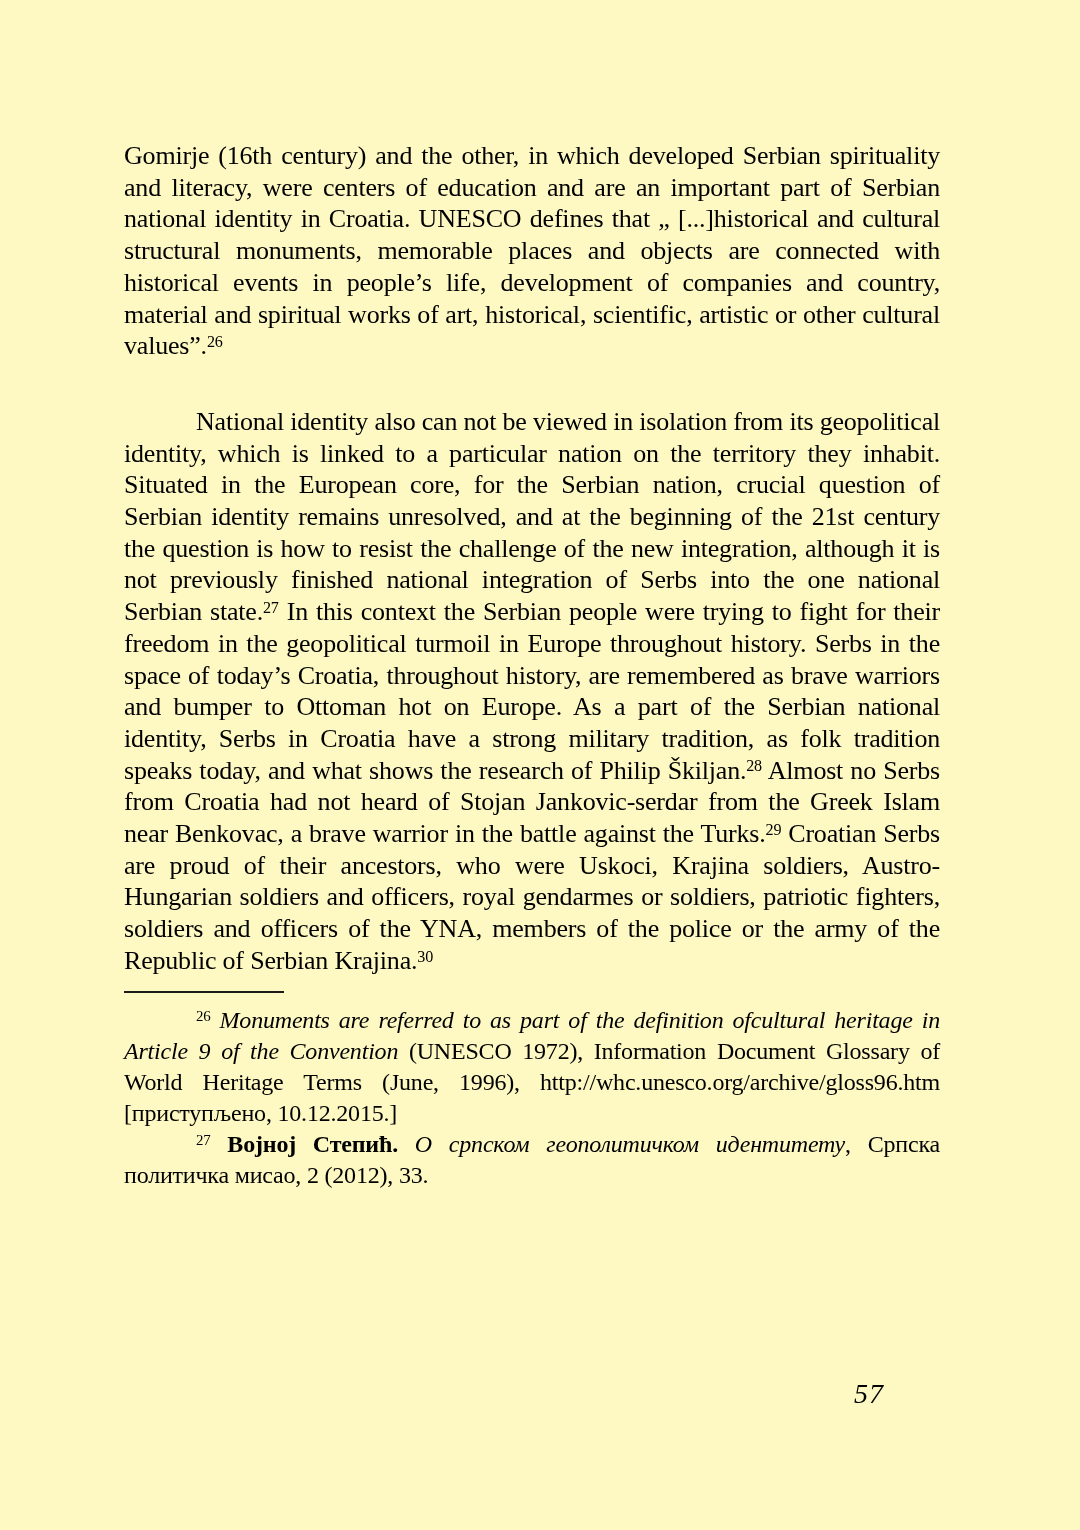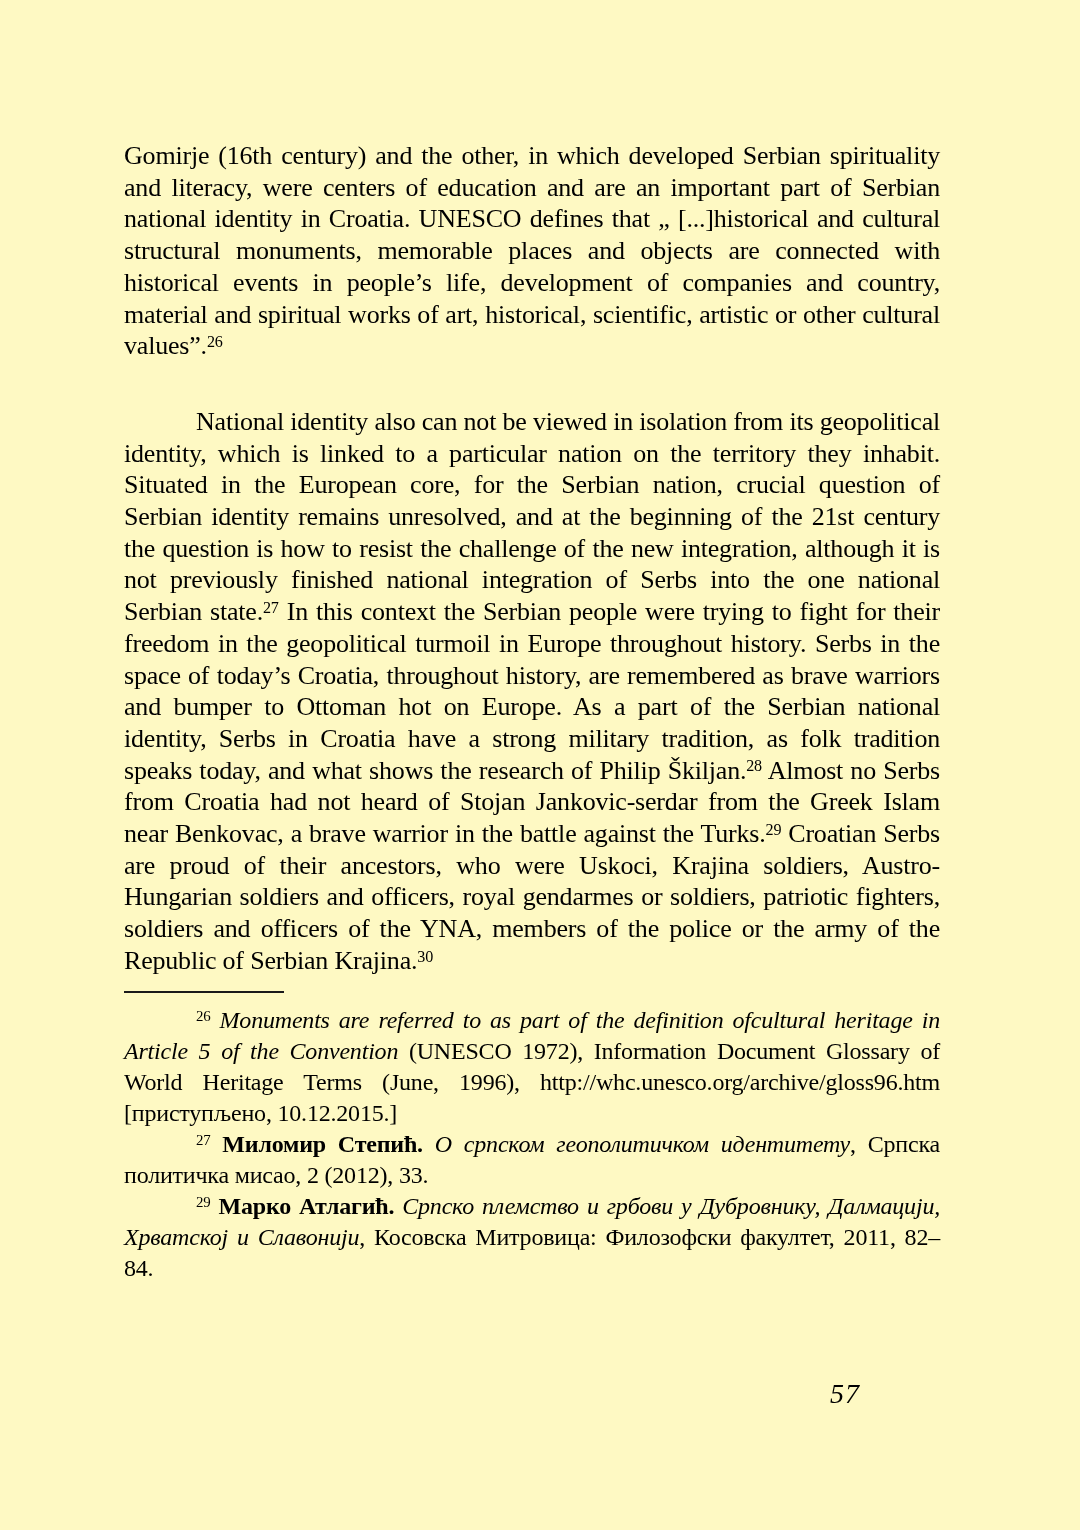--- a/index.html
+++ b/index.html
@@ -50,45 +50,44 @@
     font-size: 24px;
     line-height: 31px;
     text-indent: 72px;
     letter-spacing: -0.2px;
   }
   .footnote .it { font-style: italic; }
   .footnote .b  { font-weight: bold; }
   .page-number {
     position: absolute;
     top: 1378px;
-    right: 220px;
+    right: 196px;
     font-size: 28px;
     font-style: italic;
     letter-spacing: 1px;
   }
 </style>
 </head>
 <body>
 
 <div class="page">
   <div class="content">
 
     <p class="para"><span>Gomirje (16th century) and the other, in which developed Serbian spirituality and literacy, were centers of education and are an important part of Serbian national identity in Croatia. UNESCO defines that „ [...]historical and cultural structural monuments, memorable places and objects are connected with historical events in people’s life, development of companies and country, material and spiritual works of art, historical, scientific, artistic or other cultural values”.</span><sup class="fnref">26</sup></p>
 
     <p class="para indent"><span>National identity also can not be viewed in isolation from its geopolitical identity, which is linked to a particular nation on the territory they inhabit. Situated in the European core, for the Serbian nation, crucial question of Serbian identity remains unresolved, and at the beginning of the 21st century the question is how to resist the challenge of the new integration, although it is not previously finished national integration of Serbs into the one national Serbian state.</span><sup class="fnref">27</sup><span> In this context the Serbian people were trying to fight for their freedom in the geopolitical turmoil in Europe throughout history. Serbs in the space of today’s Croatia, throughout history, are remembered as brave warriors and bumper to Ottoman hot on Europe. As a part of the Serbian national identity, Serbs in Croatia have a strong military tradition, as folk tradition speaks today, and what shows the research of Philip Škiljan.</span><sup class="fnref">28</sup><span> Almost no Serbs from Croatia had not heard of Stojan Jankovic-serdar from the Greek Islam near Benkovac, a brave warrior in the battle against the Turks.</span><sup class="fnref">29</sup><span> Croatian Serbs are proud of their ancestors, who were Uskoci, Krajina soldiers, Austro-Hungarian soldiers and officers, royal gendarmes or soldiers, patriotic fighters, soldiers and officers of the YNA, members of the police or the army of the Republic of Serbian Krajina.</span><sup class="fnref">30</sup></p>
 
     <hr class="footnote-rule">
 
     <div class="footnotes">
 
-      <p class="footnote"><sup class="fnref">26</sup><span class="it"> Monuments are referred to as part of the definition ofcultural heritage in Article 5 of the Convention</span><span> (UNESCO 1972), Information Document Glossary of World Heritage Terms (June, 1996), http://whc.unesco.org/archive/gloss96.htm [приступљено, 10.12.2015.]</span></p>
+      <p class="footnote"><sup class="fnref">26</sup><span class="it"> Monuments are referred to as part of the definition ofcultural heritage in Article 9 of the Convention</span><span> (UNESCO 1972), Information Document Glossary of World Heritage Terms (June, 1996), http://whc.unesco.org/archive/gloss96.htm [приступљено, 10.12.2015.]</span></p>
 
-      <p class="footnote"><sup class="fnref">27</sup><span class="b"> Миломир Степић.</span><span class="it"> О српском геополитичком идентитету</span><span>, Српска политичка мисао, 2 (2012), 33.</span></p>
+      <p class="footnote"><sup class="fnref">27</sup><span class="b"> Војној Степић.</span><span class="it"> О српском геополитичком идентитету</span><span>, Српска политичка мисао, 2 (2012), 33.</span></p>
 
 
-      <p class="footnote"><sup class="fnref">29</sup><span class="b"> Марко Атлагић.</span><span class="it"> Српско племство и грбови у Дубровнику, Далмацији, Хрватској и Славонији</span><span>, Косовска Митровица: Филозофски факултет, 2011, 82–84.</span></p>
 
 
     </div>
   </div>
 
   <div class="page-number">57</div>
 </div>
 
 </body></html>

